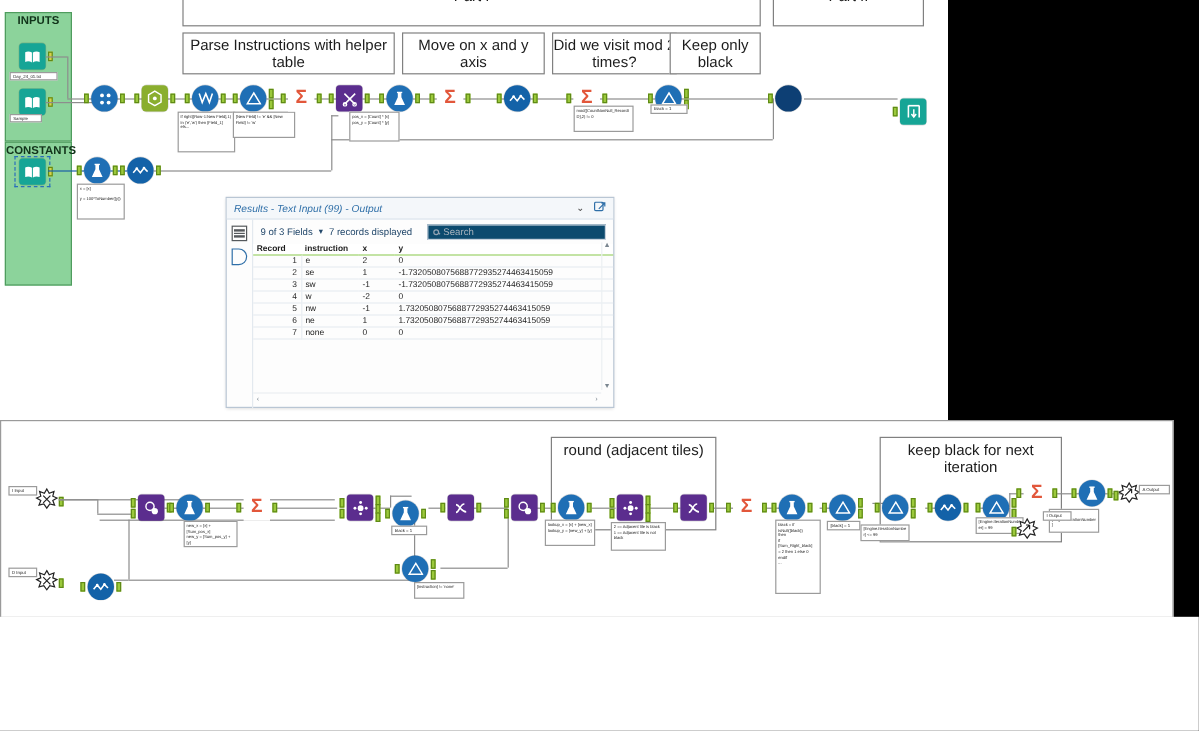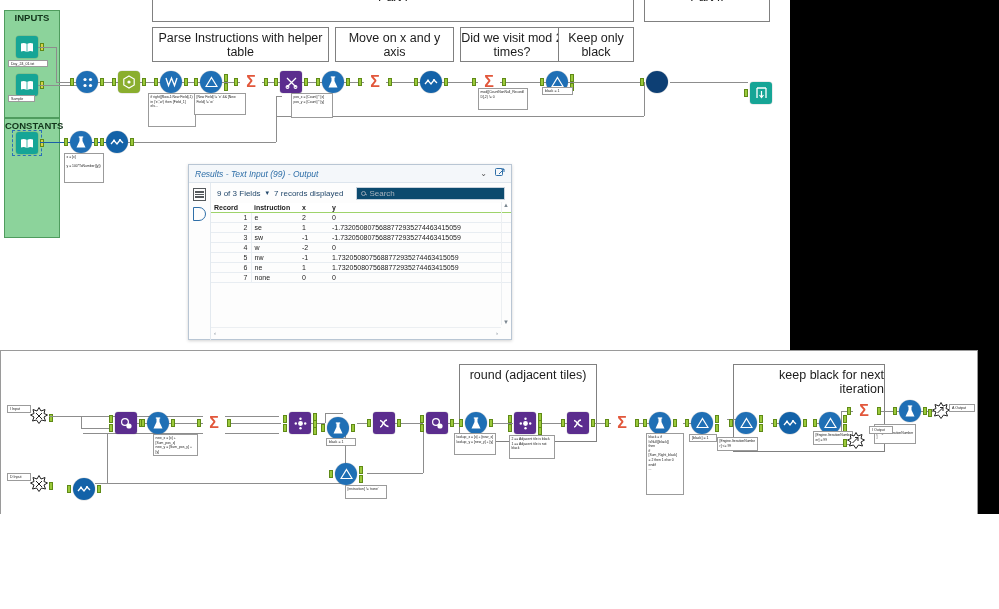--- a/index.html
+++ b/index.html
@@ -467,21 +467,21 @@
       <span>›</span>
     </div>
   </div>
 </div>
 
 <div class="canvas-bottom">
 
   <div class="cont" style="left:410px;top:13px;width:138px;height:78px;">
     <span class="ttl">round  (adjacent tiles)</span>
   </div>
-  <div class="cont" style="left:684px;top:13px;width:152px;height:88px;text-align:right;">
+  <div class="cont" style="left:684px;top:13px;width:152px;height:88px;">
     <span class="ttl">keep black for next iteration</span>
   </div>
 
   <div class="note tag" style="left:6px;top:54px;width:24px;height:8px;">I Input</div>
   <div class="star" style="left:28px;top:55px;">
     <svg width="20" height="20" viewBox="0 0 20 20">
         <path d="M10 1.5 L12 5 L16 3.5 L15 7.5 L18.5 9 L15 11 L16.5 15 L12.5 14 L10 17.5 L7.5 14 L3.5 15 L5 11 L1.5 9 L5 7.5 L4 3.5 L8 5 Z" fill="#fff" stroke="#222" stroke-width="1"></path>
         <path d="M7 7 L13 13 M13 7 L7 13" stroke="#222" stroke-width="1"></path>
       </svg>
     <div class="port out" style="top:8px;right:-4px;"></div>

